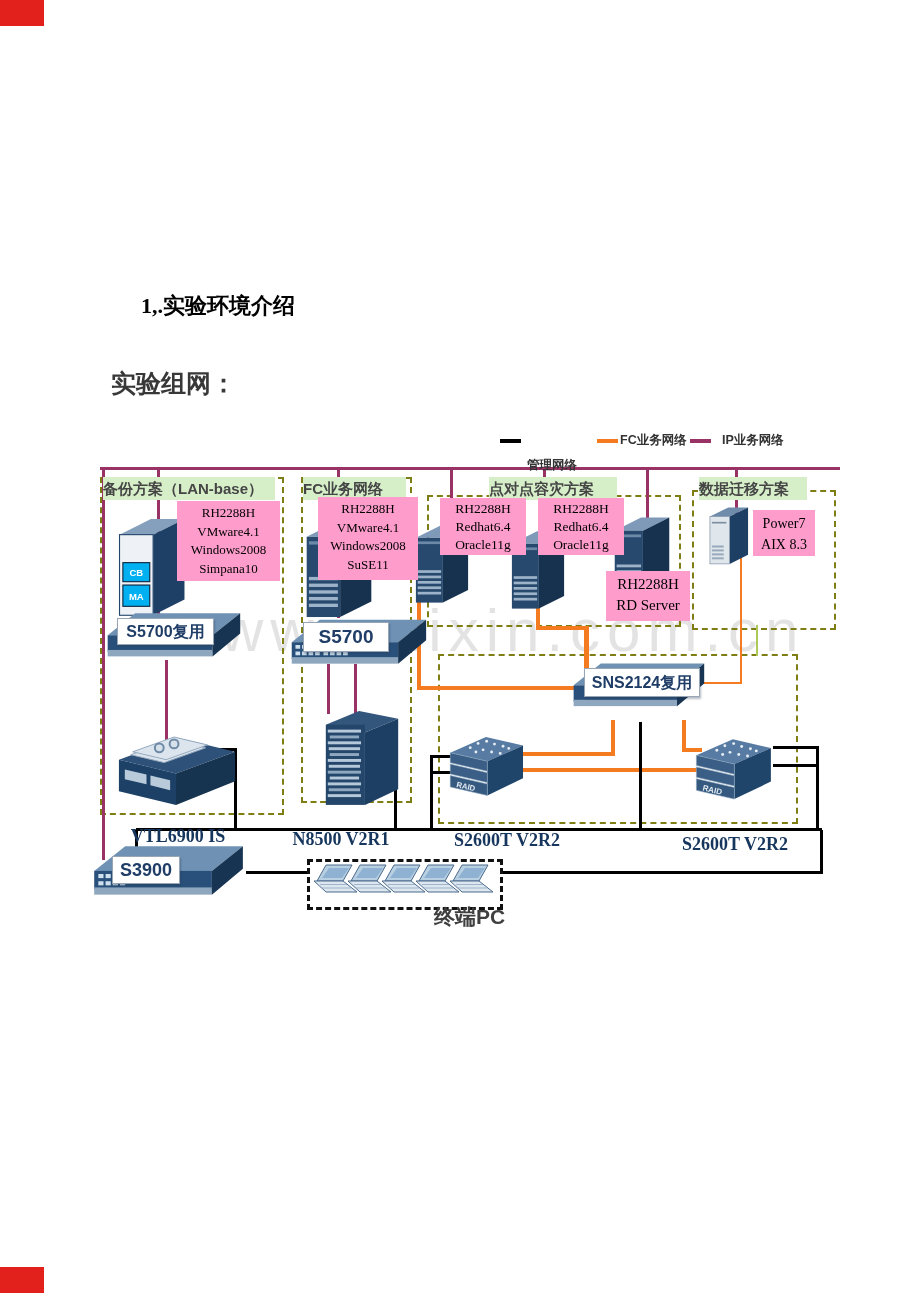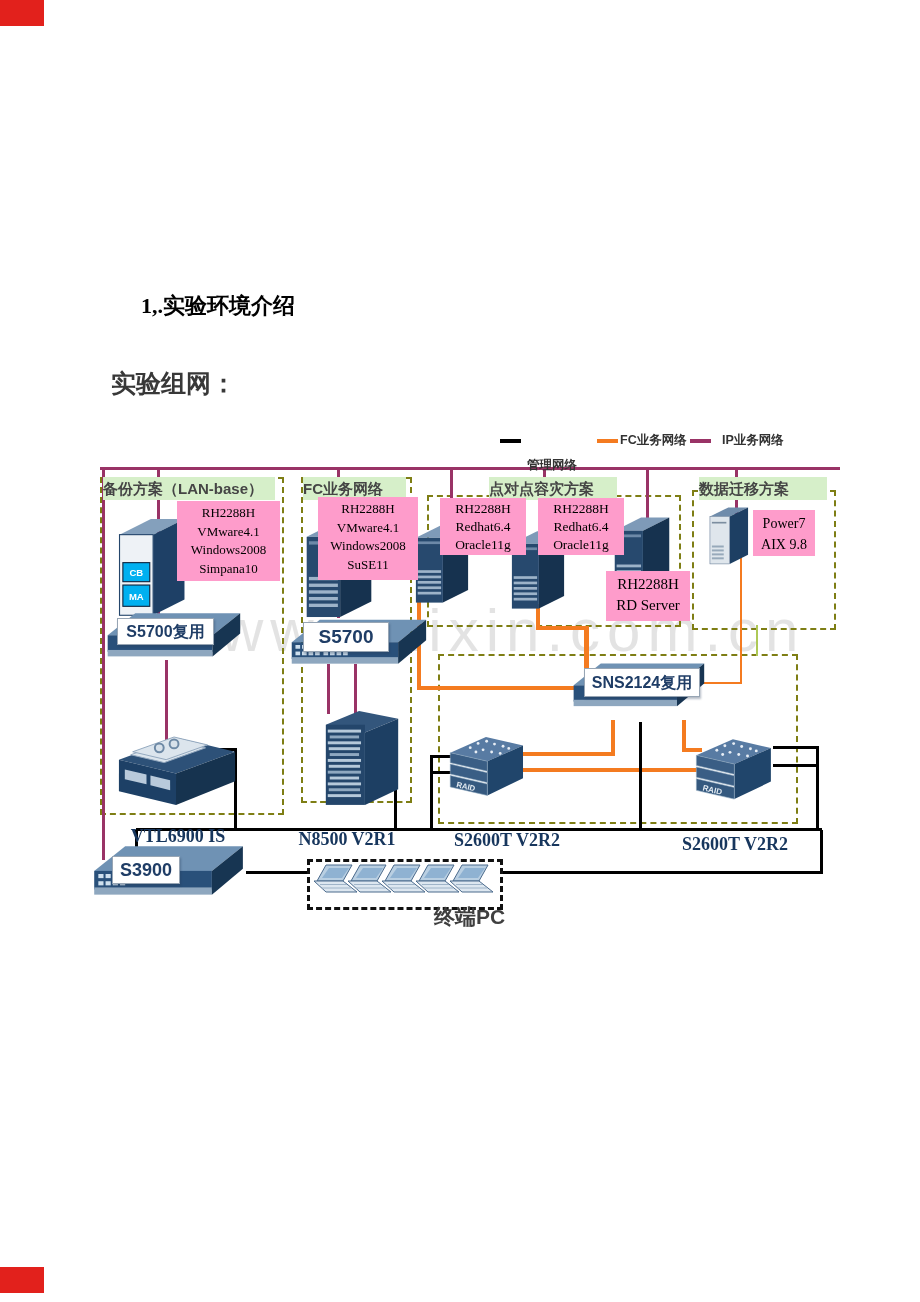--- a/index.html
+++ b/index.html
@@ -61,21 +61,21 @@
 
   <div class="scheme-box" style="left:100px;top:477px;width:180px;height:334px;"></div>
   <div class="scheme-box" style="left:301px;top:477px;width:107px;height:322px;"></div>
   <div class="scheme-box" style="left:427px;top:495px;width:250px;height:128px;"></div>
   <div class="scheme-box" style="left:692px;top:490px;width:140px;height:136px;"></div>
   <div class="scheme-box" style="left:438px;top:654px;width:356px;height:166px;"></div>
 
   <div class="scheme-label" style="left:103px;top:477px;width:172px;">备份方案（LAN-base）</div>
   <div class="scheme-label" style="left:303px;top:477px;width:103px;">FC业务网络</div>
   <div class="scheme-label" style="left:489px;top:477px;width:128px;">点对点容灾方案</div>
-  <div class="scheme-label" style="left:699px;top:477px;width:128px;">数据迁移方案</div>
+  <div class="scheme-label" style="left:699px;top:477px;width:108px;">数据迁移方案</div>
 
   <div class="line ln-ip" style="left:100px;top:467px;width:740px;height:3px;"></div>
   <div class="line ln-ip" style="left:102px;top:470px;width:3px;height:390px;"></div>
   <div class="line ln-ip" style="left:157px;top:470px;width:3px;height:150px;"></div>
   <div class="line ln-ip" style="left:165px;top:660px;width:3px;height:80px;"></div>
   <div class="line ln-ip" style="left:337px;top:470px;width:3px;height:148px;"></div>
   <div class="line ln-ip" style="left:327px;top:664px;width:3px;height:50px;"></div>
   <div class="line ln-ip" style="left:354px;top:664px;width:3px;height:50px;"></div>
   <div class="line ln-ip" style="left:450px;top:470px;width:3px;height:62px;"></div>
   <div class="line ln-ip" style="left:543px;top:470px;width:3px;height:68px;"></div>
@@ -328,30 +328,30 @@
     <div>RH2288H</div>
     <div>Redhat6.4</div>
     <div>Oracle11g</div>
   </div>
   <div class="pink pk-l" style="left:606px;top:571px;width:84px;height:47px;">
     <div>RH2288H</div>
     <div>RD Server</div>
   </div>
   <div class="pink pk-l" style="left:753px;top:510px;width:62px;height:43px;font-size:14px;">
     <div>Power7</div>
-    <div>AIX 9.8</div>
+    <div>AIX 8.3</div>
   </div>
 
   <div class="wlabel" style="left:117px;top:618px;width:95px;height:25px;font-size:16px;line-height:25px;">S5700复用</div>
   <div class="wlabel" style="left:303px;top:622px;width:84px;height:28px;font-size:19px;line-height:28px;">S5700</div>
   <div class="wlabel" style="left:584px;top:668px;width:114px;height:27px;font-size:16px;line-height:27px;">SNS2124复用</div>
   <div class="wlabel" style="left:112px;top:856px;width:66px;height:26px;font-size:18px;line-height:26px;">S3900</div>
 
   <div class="navylab" style="left:118px;top:790px;width:120px;">VTL6900 IS</div>
-  <div class="navylab" style="left:286px;top:793px;width:122px;font-family:Liberation Serif, serif;">N8500 V2R1</div>
+  <div class="navylab" style="left:280px;top:793px;width:122px;font-family:Liberation Serif, serif;">N8500 V2R1</div>
   <div class="navylab" style="left:448px;top:794px;width:118px;">S2600T V2R2</div>
   <div class="navylab" style="left:676px;top:798px;width:118px;">S2600T V2R2</div>
 
   <div class="laptop-box" style="left:307px;top:859px;width:190px;height:45px;"></div>
   <svg class="dev" style="left:312px;top:862px;z-index:4;" width="48" height="38" viewBox="0 0 48 34">
     <polygon points="14,1 40,1 31,17 5,17" fill="#b9cfe2" stroke="#4a6a8c" stroke-width="1"></polygon>
     <polygon points="17,4 37,4 30,14 10,14" fill="#8fb2d2"></polygon>
     <polygon points="2,17 31,17 45,28 14,28" fill="#dde7f0" stroke="#4a6a8c" stroke-width="1"></polygon>
     <line x1="8" y1="20.5" x2="35" y2="20.5" stroke="#9fb4c8" stroke-width="1"></line>
     <line x1="10" y1="24" x2="39" y2="24" stroke="#9fb4c8" stroke-width="1"></line>

